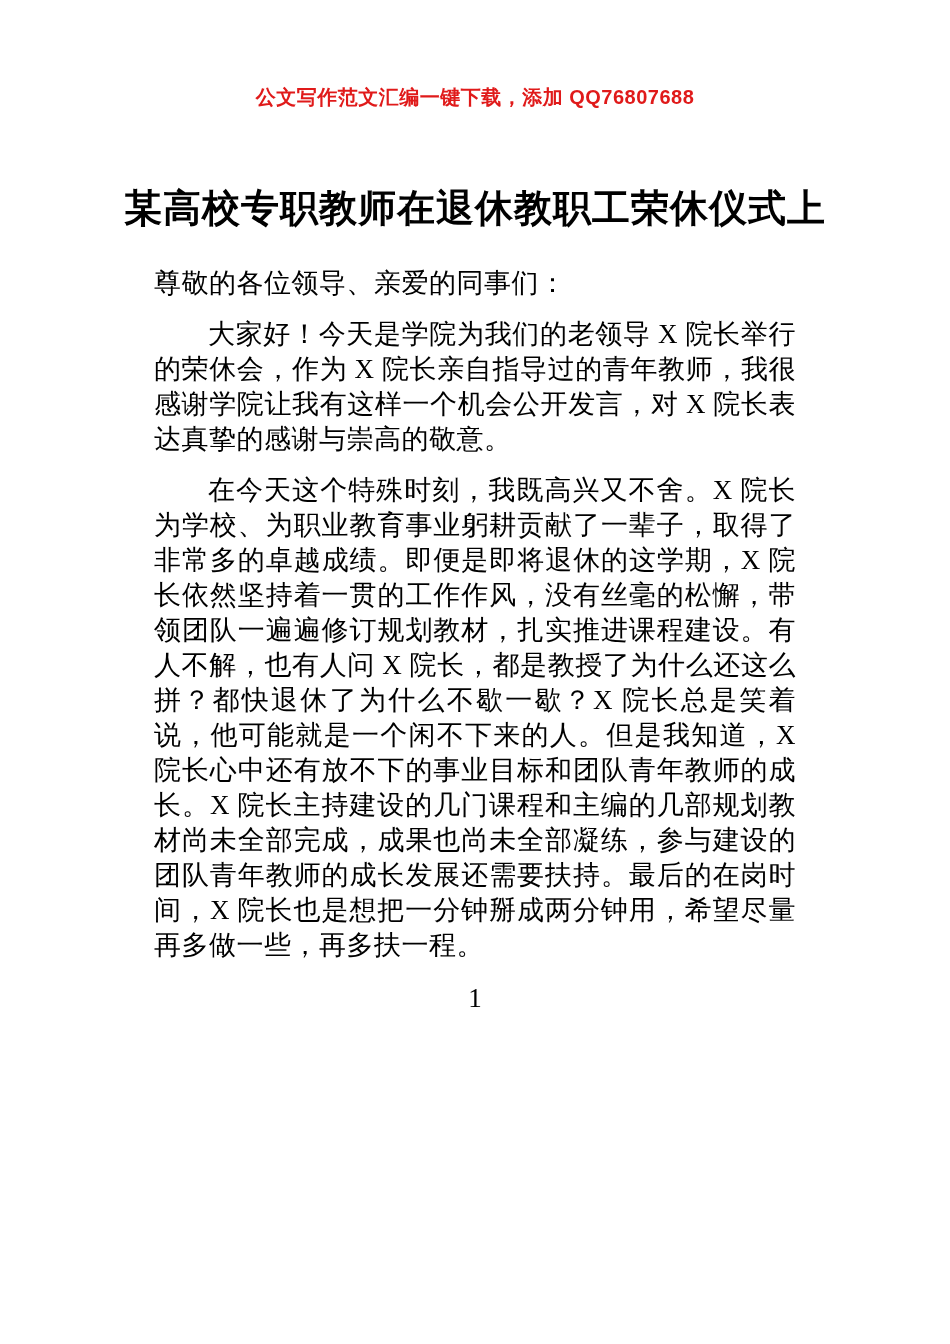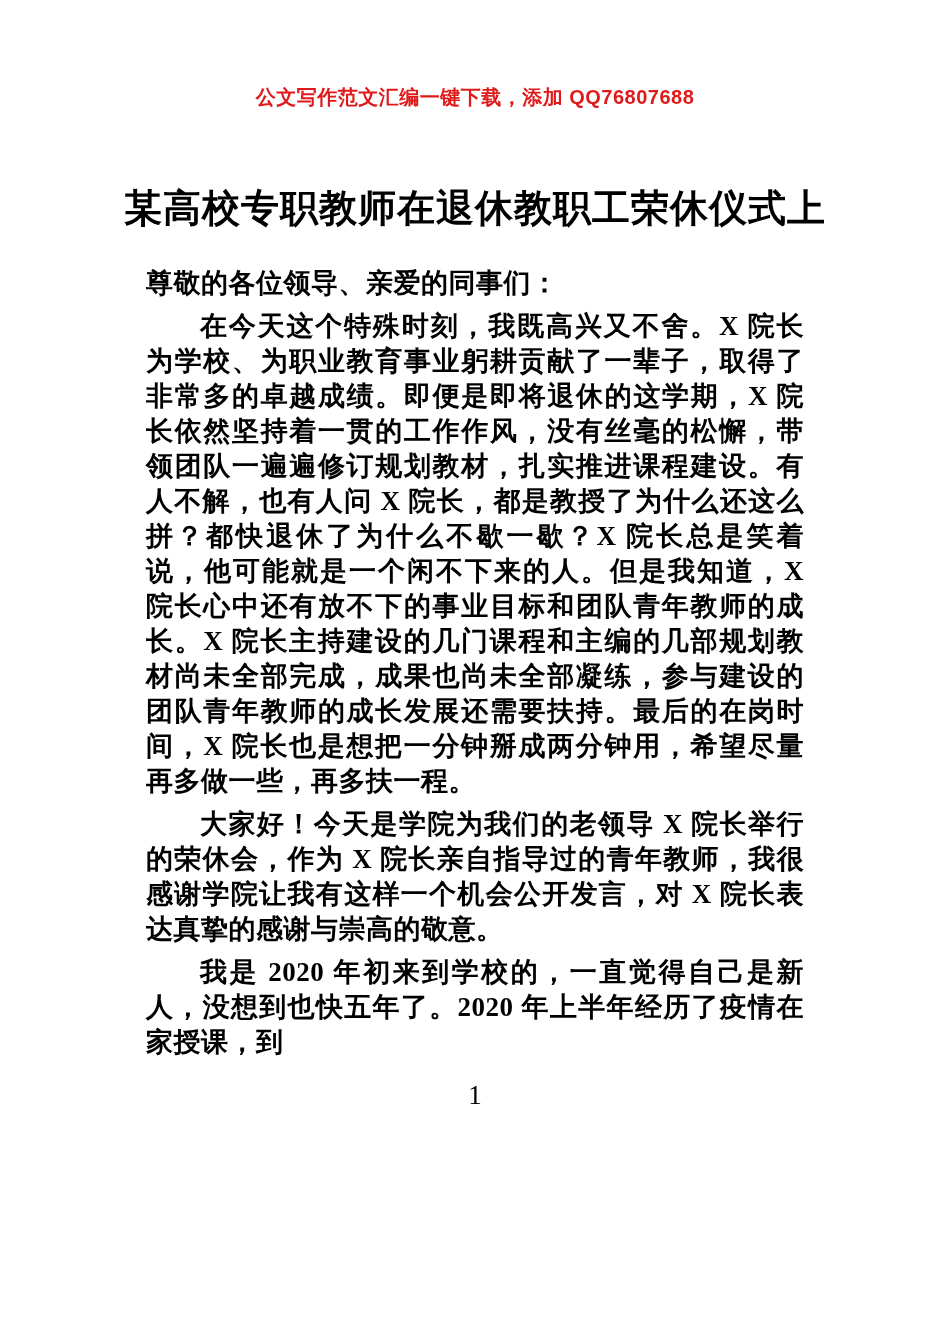--- a/index.html
+++ b/index.html
@@ -36,21 +36,21 @@
   .title-line { display: block; }
   .doc-body {
     width: 674px;
     margin: 22px auto 0 auto;
     font-family: "Liberation Serif", "DejaVu Serif", "DejaVu Sans", serif;
     font-size: 27px;
     line-height: 35px;
     text-align: justify;
     letter-spacing: 0.5px;
   }
-  .doc-body p { margin: 8px; padding: 0; font-weight: bold; }
+  .doc-body p { margin: 16px; padding: 0; }
   .salutation { text-indent: 0; }
   .para { text-indent: 2em; }
   .page-number {
     margin-top: 20px;
     text-align: center;
     font-family: "Liberation Serif", "DejaVu Serif", serif;
     font-size: 27px;
   }
 </style>
 </head>
@@ -59,20 +59,19 @@
 <div class="page">
 
   <div class="notice">公文写作范文汇编一键下载，添加 QQ76807688</div>
 
   <h1 class="title">
     <span class="title-line">某高校专职教师在退休教职工荣休仪式上</span>
   </h1>
 
   <div class="doc-body">
     <p class="salutation">尊敬的各位领导、亲爱的同事们：</p>
+    <p class="para">大家好！今天是学院为我们的老领导 X 院长举行的荣休会，作为 X 院长亲自指导过的青年教师，我很感谢学院让我有这样一个机会公开发言，对 X 院长表达真挚的感谢与崇高的敬意。</p>
     <p class="para">在今天这个特殊时刻，我既高兴又不舍。X 院长为学校、为职业教育事业躬耕贡献了一辈子，取得了非常多的卓越成绩。即便是即将退休的这学期，X 院长依然坚持着一贯的工作作风，没有丝毫的松懈，带领团队一遍遍修订规划教材，扎实推进课程建设。有人不解，也有人问 X 院长，都是教授了为什么还这么拼？都快退休了为什么不歇一歇？X 院长总是笑着说，他可能就是一个闲不下来的人。但是我知道，X 院长心中还有放不下的事业目标和团队青年教师的成长。X 院长主持建设的几门课程和主编的几部规划教材尚未全部完成，成果也尚未全部凝练，参与建设的团队青年教师的成长发展还需要扶持。最后的在岗时间，X 院长也是想把一分钟掰成两分钟用，希望尽量再多做一些，再多扶一程。</p>
-    <p class="para">大家好！今天是学院为我们的老领导 X 院长举行的荣休会，作为 X 院长亲自指导过的青年教师，我很感谢学院让我有这样一个机会公开发言，对 X 院长表达真挚的感谢与崇高的敬意。</p>
-    <p class="para">我是 2020 年初来到学校的，一直觉得自己是新人，没想到也快五年了。2020 年上半年经历了疫情在家授课，到</p>
   </div>
 
   <div class="page-number">1</div>
 
 </div>
 
 </body></html>

